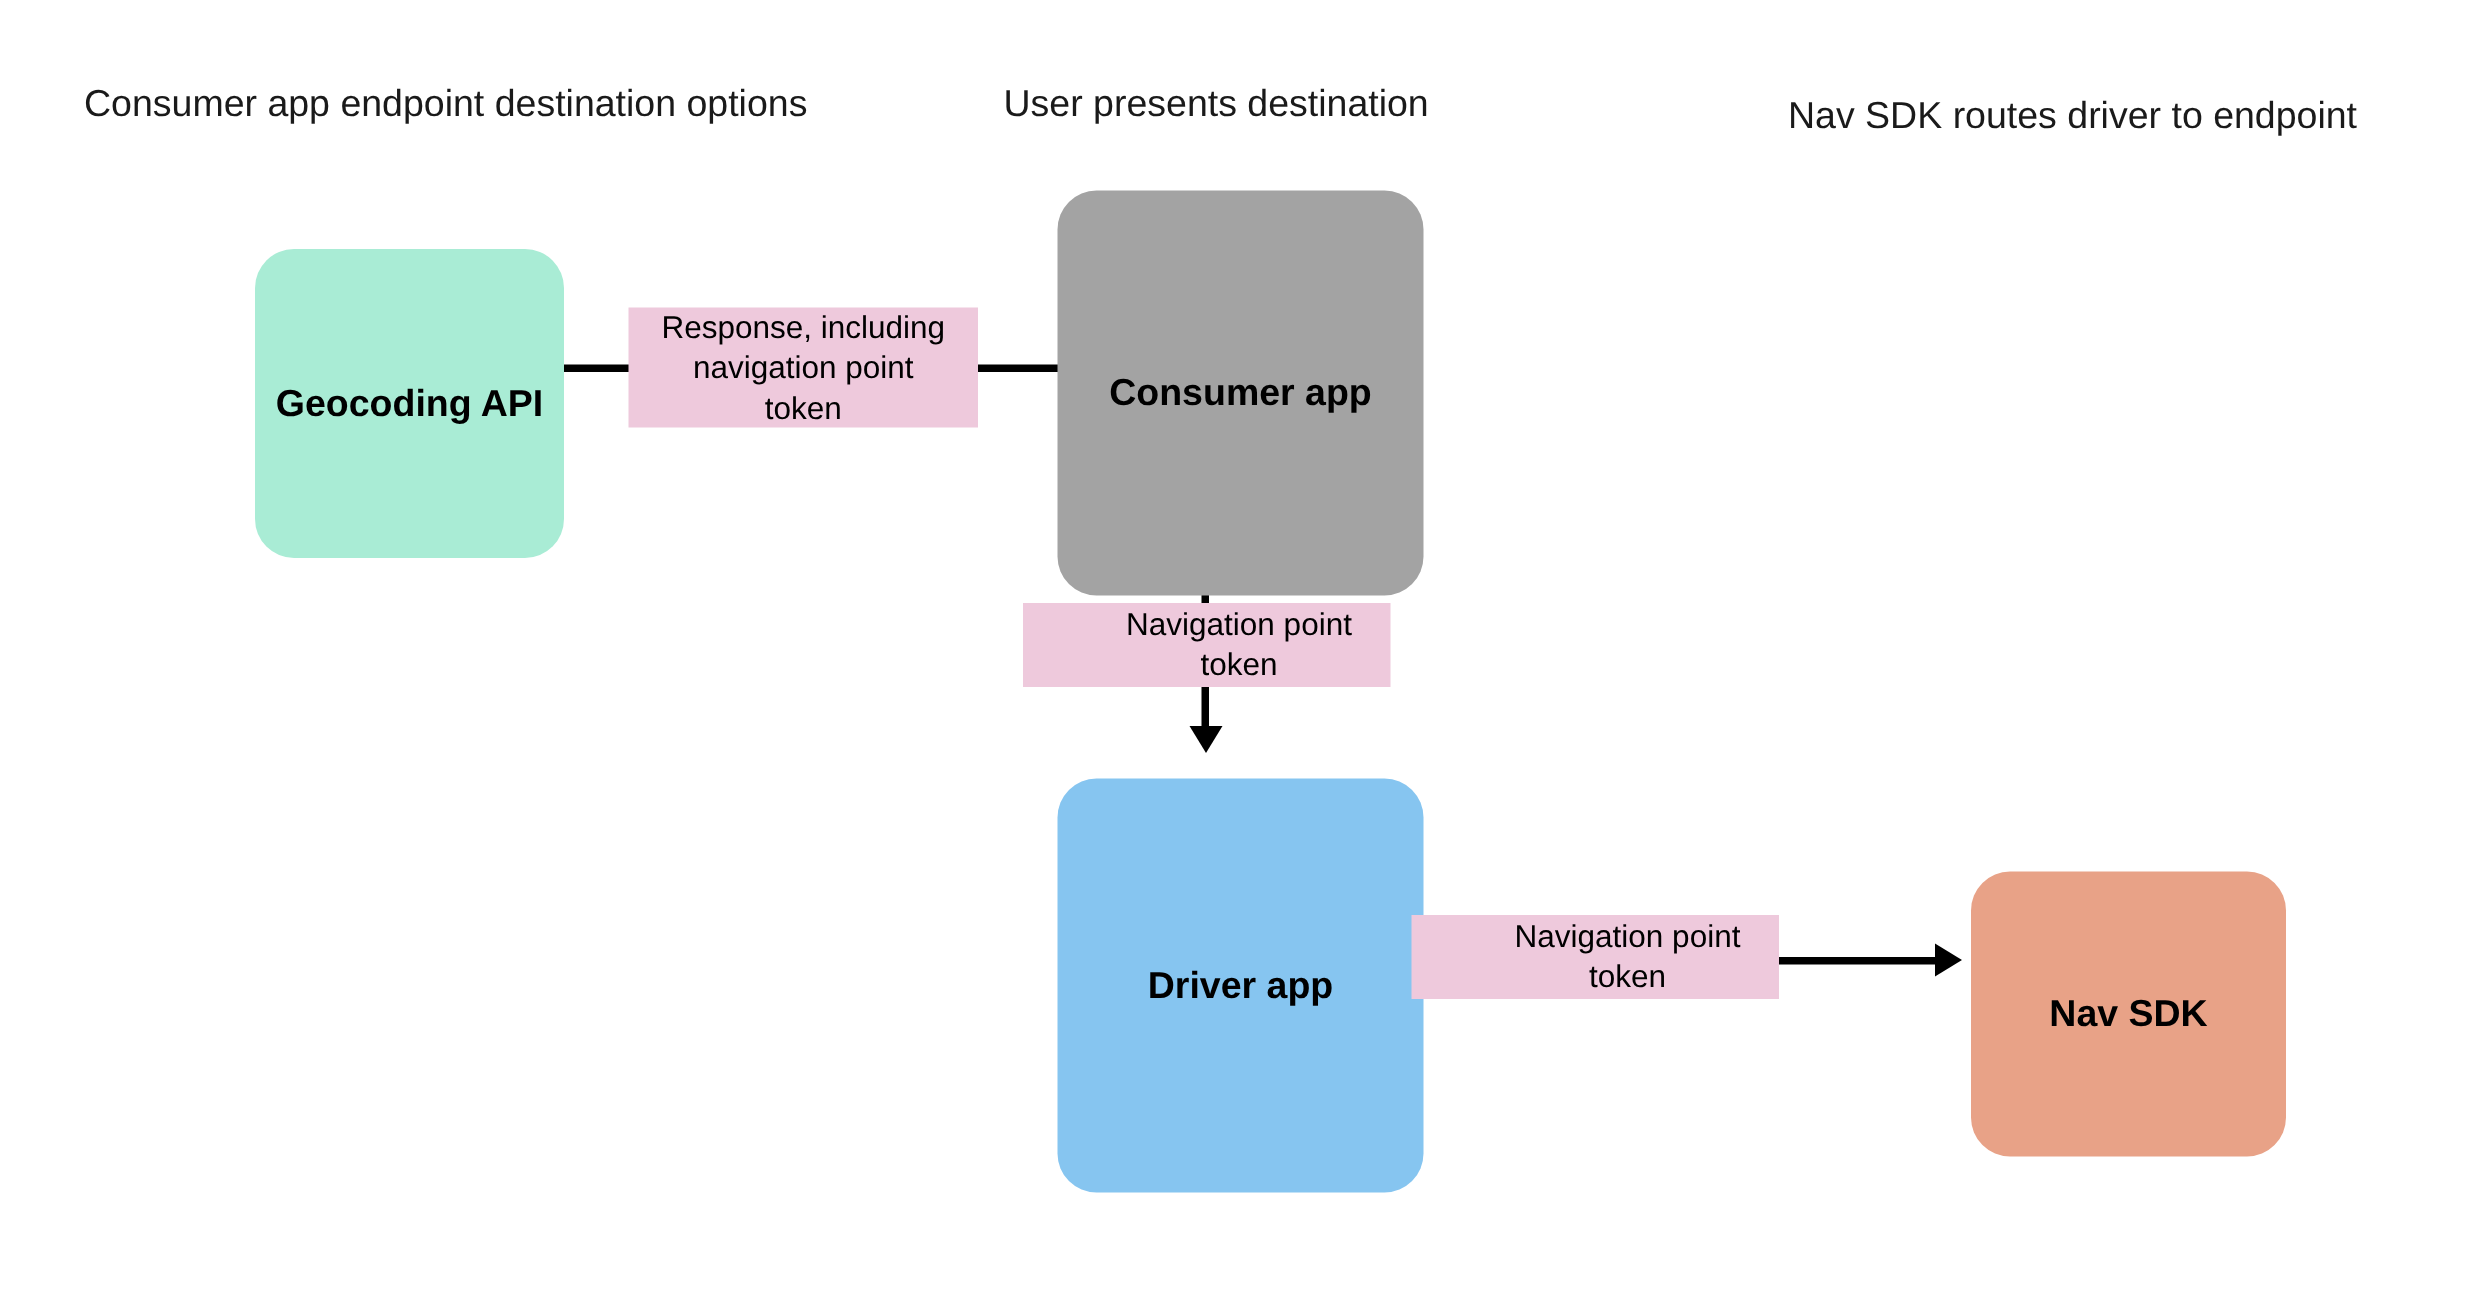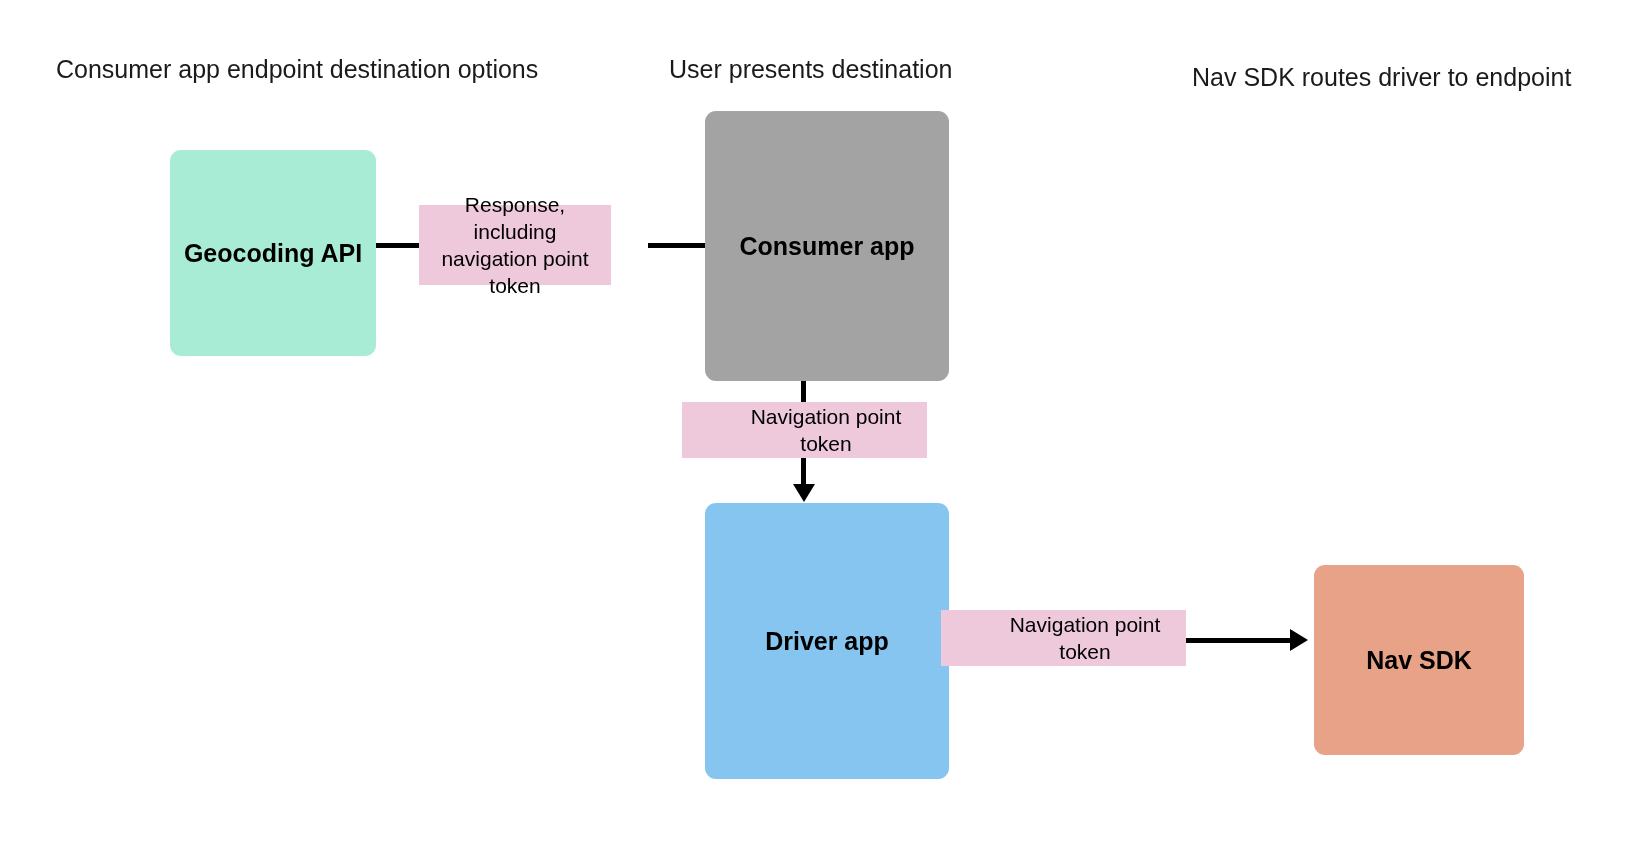--- a/index.html
+++ b/index.html
@@ -30,25 +30,26 @@
     color: #1a1a1a;
     white-space: nowrap;
   }
   #header-0 { left: 56px;   top: 54px; }
   #header-1 { left: 669px;  top: 54px; }
   #header-2 { left: 1153px; top: 62px; margin-left: 39px; }
 
   
   .node {
     position: absolute;
-    border-radius: 11px;
+    border-radius: 26px;
     display: flex;
     align-items: center;
     justify-content: center;
     box-sizing: border-box;
+    margin-top: 16px;
   }
   .node-label {
     font-size: 25px;
     font-weight: 700;
     color: #000000;
     text-align: center;
     line-height: 30px;
     white-space: nowrap;
   }
 
@@ -128,21 +129,21 @@
     padding-left: 43px;
   }
   .edge-label-text {
     font-size: 21px;
     line-height: 27px;
     color: #000000;
     font-weight: 400;
   }
   #label-response {
     left: 419px; top: 205px;
-    width: 192px; height: 80px;
+    width: 233px; height: 80px;
     padding: 0 10px;
     text-align: center;
   }
   #label-nav-token-1 {
     left: 682px; top: 402px;
     width: 245px; height: 56px;
   }
   #label-nav-token-2 {
     left: 941px; top: 610px;
     width: 245px; height: 56px;

